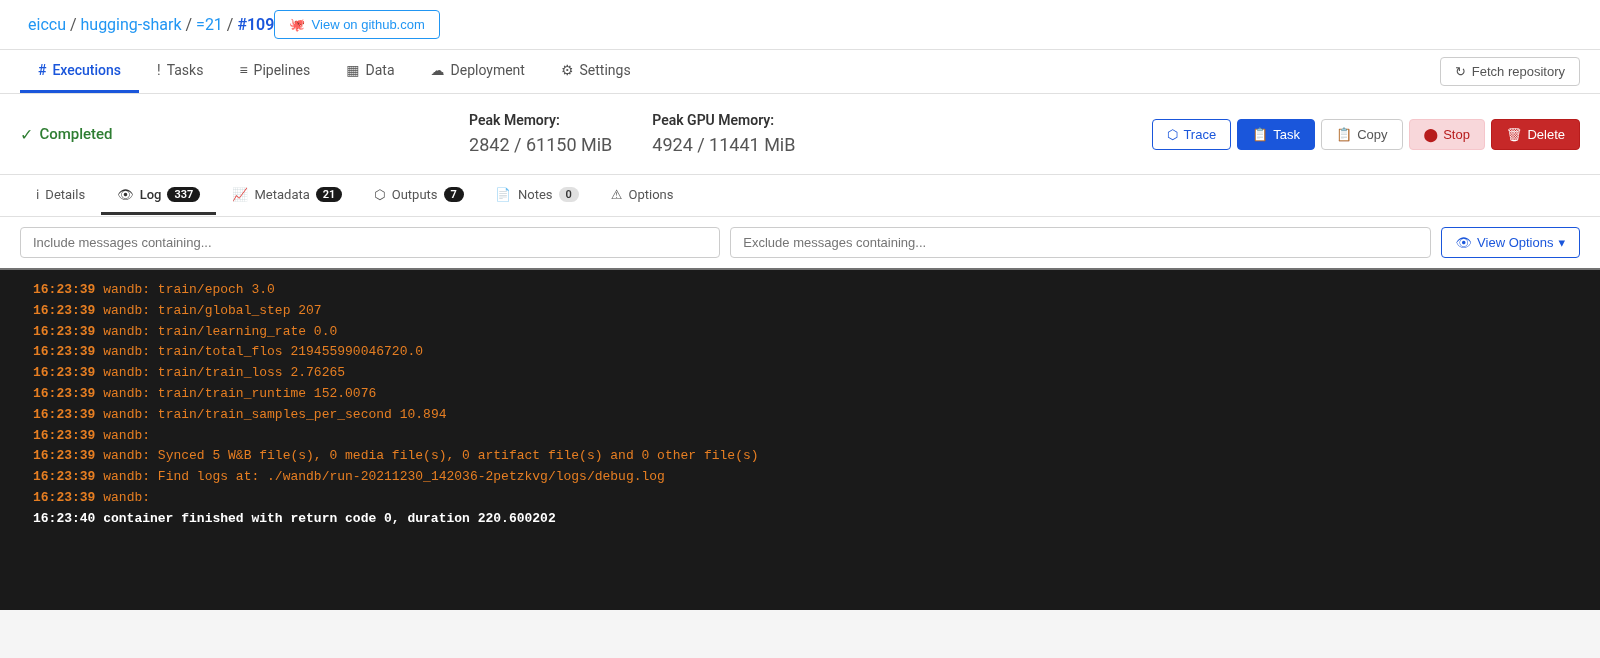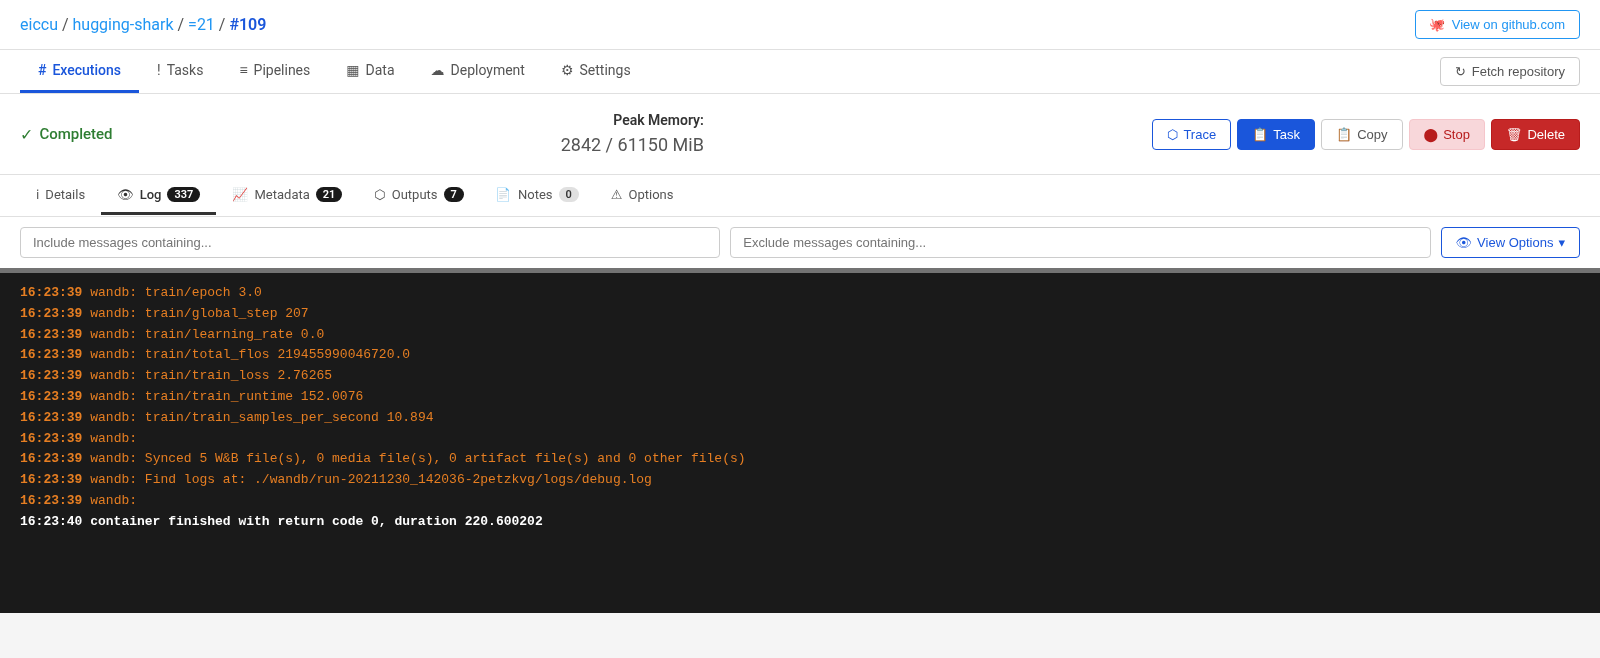--- a/index.html
+++ b/index.html
@@ -1,24 +1,23 @@
 <!DOCTYPE html>
 <html><head>
   <meta charset="utf-8">
   <style>
     * { box-sizing: border-box; margin: 0; padding: 0; }
     body { font-family: -apple-system, BlinkMacSystemFont, 'Segoe UI', Roboto, sans-serif; font-size: 14px; background: #f5f5f5; color: #333; }
 
     .top-bar {
       background: #fff;
       border-bottom: 1px solid #e0e0e0;
-      padding: 10px 20px;
-      display: flex;
-      align-items: center;
-      justify-content: space-between;
+      padding: 10px 28px;
+      display: flex;
+      align-items: center;
     }
     .breadcrumb {
       font-size: 16px;
       color: #555;
     }
     .breadcrumb a { color: #2196f3; text-decoration: none; }
     .breadcrumb .run-id { color: #1a56db; font-weight: 600; }
 
     .view-github-btn {
       border: 1px solid #2196f3;
@@ -86,21 +85,21 @@
       display: flex;
       align-items: center;
       gap: 6px;
       font-size: 15px;
     }
     .status-icon { font-size: 16px; color: #2e7d32; }
 
     .memory-section {
       display: flex;
       gap: 40px;
-      text-align: right;
+      text-align: left;
     }
     .memory-block { line-height: 1.5; }
     .memory-label { font-weight: 600; font-size: 14px; color: #333; }
     .memory-value { font-size: 18px; color: #555; }
 
     .action-buttons {
       display: flex;
       gap: 6px;
       align-items: center;
     }
@@ -160,21 +159,21 @@
       font-size: 11px;
       font-weight: 600;
     }
 
     .filter-row {
       background: #fff;
       padding: 10px 20px;
       display: flex;
       align-items: center;
       gap: 10px;
-      border-bottom: 5px solid #737373;
+      border-bottom: 2px solid #737373;
     }
     .filter-input {
       flex: 1;
       border: 1px solid #ccc;
       border-radius: 4px;
       padding: 7px 12px;
       font-size: 13px;
       color: #999;
       outline: none;
     }
@@ -189,21 +188,21 @@
       display: flex;
       align-items: center;
       gap: 5px;
       white-space: nowrap;
     }
 
     .log-container {
       background: #1a1a1a;
       font-family: 'Courier New', Courier, monospace;
       font-size: 13px;
-      padding: 10px 20px;
+      padding: 10px 33px;
       overflow-x: auto;
       min-height: 340px;
     }
     .log-line {
       line-height: 1.6;
       white-space: pre;
     }
     .log-time { color: #e67e22; font-weight: 600; }
     .log-text { color: #e67e22; }
     .log-line-final { color: #ffffff; font-weight: 600; }
@@ -263,20 +262,24 @@
 <div class="execution-header">
   <div class="status-completed">
     <span class="status-icon">✓</span>
     <span>Completed</span>
   </div>
 
   <div class="memory-section">
     <div class="memory-block">
       <div class="memory-label">Peak Memory:</div>
       <div class="memory-value">2842 / 61150 MiB</div>
+    </div>
+    <div class="memory-block">
+      <div class="memory-label">Peak GPU Memory:</div>
+      <div class="memory-value">4924 / 11441 MiB</div>
     </div>
   </div>
 
   <div class="action-buttons">
     <button class="btn btn-outline-blue">
       <span>⬡</span>
       <span>Trace</span>
     </button>
     <button class="btn btn-solid-blue">
       <span>📋</span>

